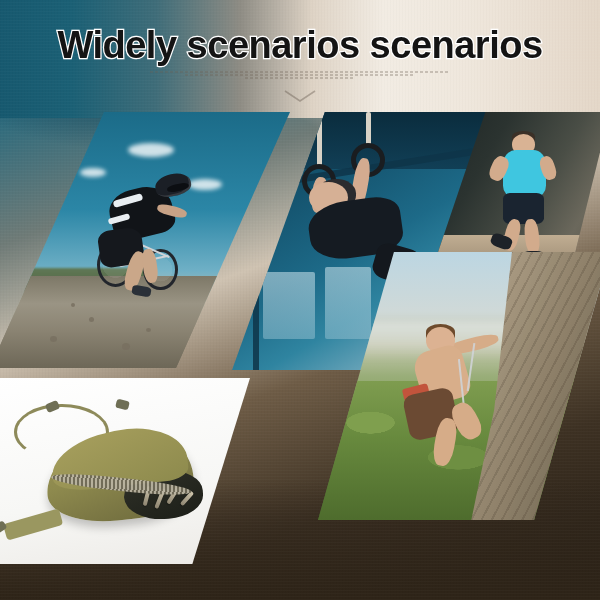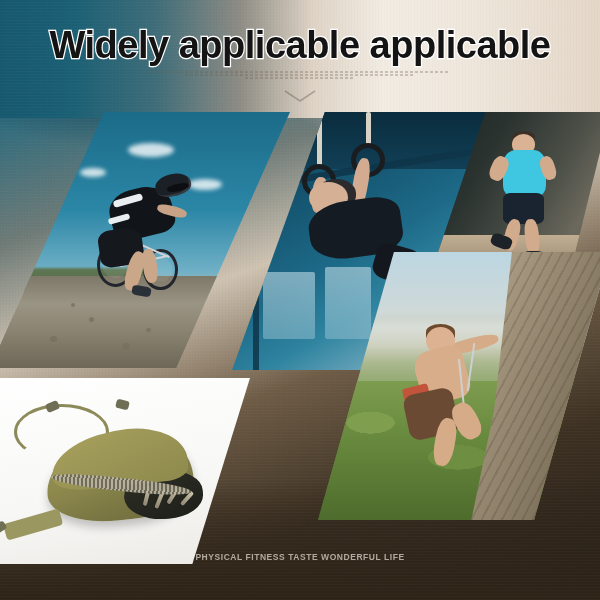--- a/index.html
+++ b/index.html
@@ -240,21 +240,21 @@
 </head>
 <body>
 
 <div id="stage">
 
   <div class="bg-base"></div>
   <div class="bg-top-wash"></div>
   <div class="bg-bottom-wash"></div>
   <div class="bg-noise"></div>
 
-  <div class="headline">Widely applicable applicable</div>
+  <div class="headline">Widely scenarios scenarios</div>
   <div class="subrule">
     <div class="ln a"></div>
       <div class="ln b"></div>
       <div class="ln c"></div>
   </div>
   <div class="chevron">
     <svg width="36" height="16" viewBox="0 0 36 16">
       <path d="M3 3 L18 13 L33 3" fill="none" stroke="#5d5146" stroke-width="1.6"></path>
     </svg>
   </div>
@@ -366,15 +366,14 @@
       <div class="key" style="left:65%;top:59%;width:4px;height:21px;transform:rotate(22deg);"></div>
       <div class="key" style="left:70%;top:58%;width:4px;height:19px;transform:rotate(32deg);"></div>
       <div class="key" style="left:75%;top:60%;width:4px;height:17px;transform:rotate(42deg);"></div>
       <div class="pouch-flap"></div>
       <div class="pouch-zip"></div>
       <div class="pull-tab"></div>
       <div class="cord-tip" style="left:2%;top:78%;transform:rotate(-34deg);"></div>
     </div>
   </div>
 
-  <div class="tagline">PHYSICAL FITNESS TASTE WONDERFUL LIFE</div>
 
 </div>
 
 </body></html>

